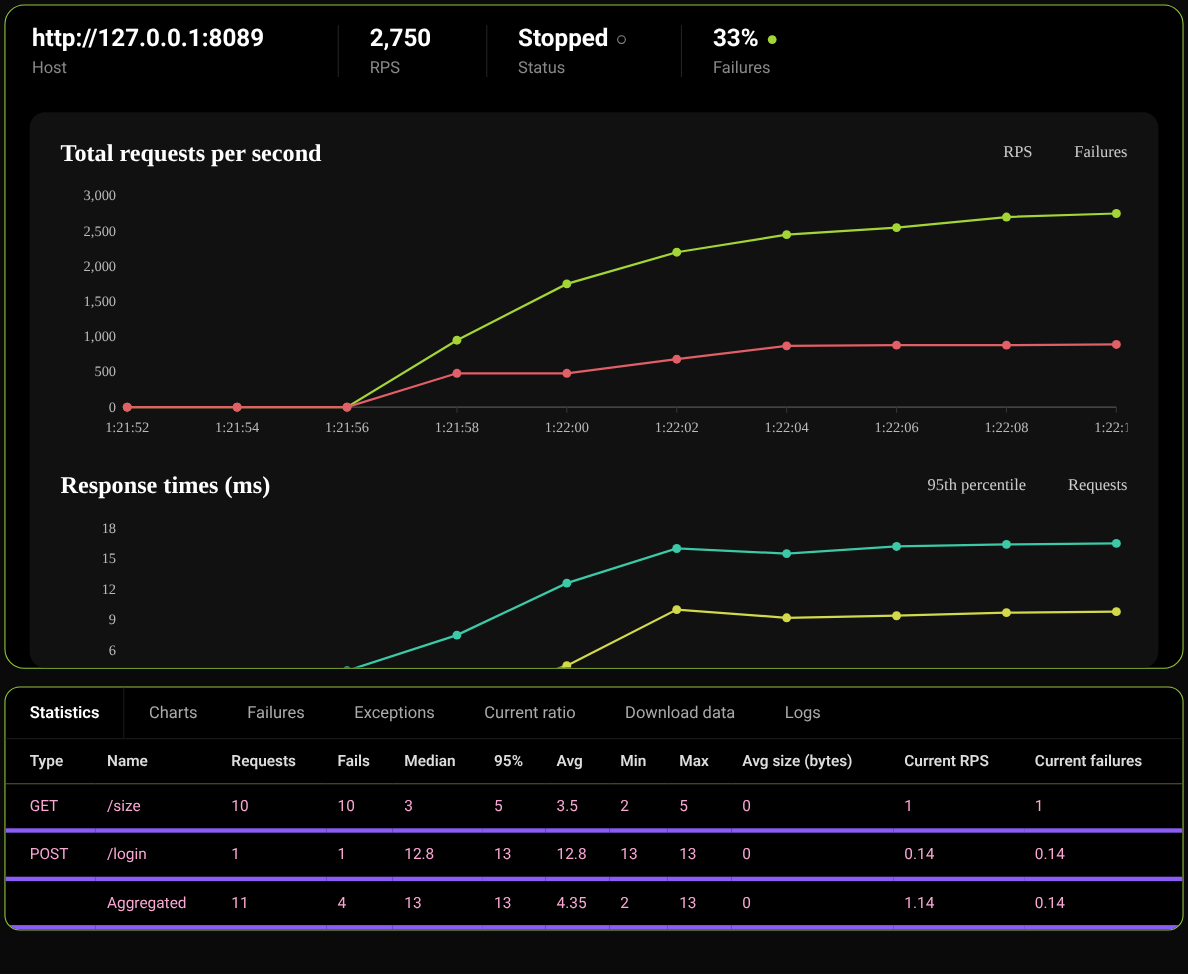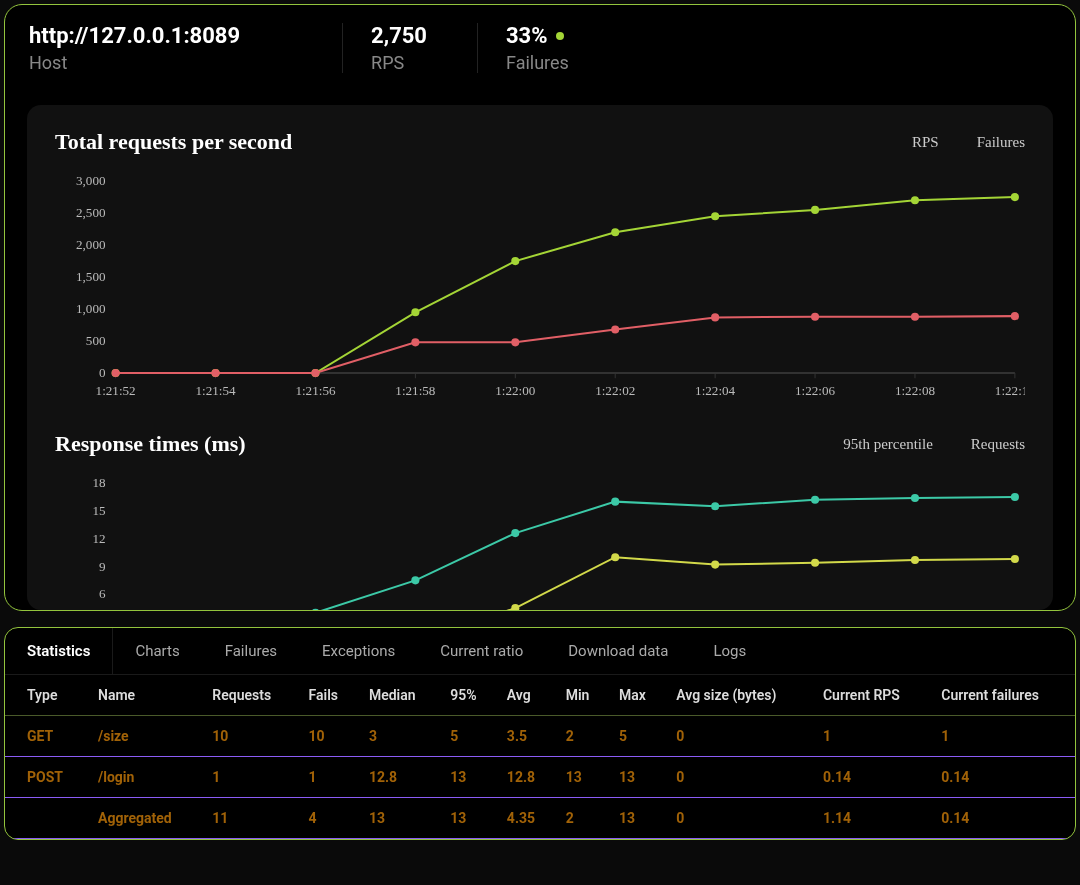--- a/index.html
+++ b/index.html
@@ -20,32 +20,32 @@
 }
 .header-stats {
   display: flex;
   padding: 18px 24px;
 }
 .stat-block {
   padding-right: 50px;
   border-right: 1px solid #222;
   margin-right: 28px;
 }
-.stat-block:first-child { padding-right: 102px; }
+.stat-block:first-child { padding-right: 67px; }
 .stat-block:last-child { border-right: none; }
 .stat-value {
   font-size: 22px;
   font-weight: 700;
   color: #fff;
   display: flex;
   align-items: center;
   gap: 8px;
 }
 .stat-label {
-  font-size: 18px;
+  font-size: 15px;
   color: #888;
   margin-top: 4px;
 }
 .dot { width: 8px; height: 8px; border-radius: 50%; display: inline-block; }
 .dot-grey { border: 1px solid #888; }
 .dot-green { background: #a4d536; }
 .charts-area {
   background: #111;
   border-radius: 14px;
   margin: 14px 22px 0 22px;
@@ -107,34 +107,41 @@
   text-align: left;
   padding: 12px 10px;
   font-size: 14px;
 }
 th {
   font-weight: 600;
   color: #ddd;
   border-bottom: 1px solid #4a5a2a;
 }
 th:first-child, td:first-child { padding-left: 22px; }
-td { color: #a16207; font-weight: 700; border-bottom: 1px solid #8b5cf6; }
+td { color: #f9a8d4; font-weight: 400; border-bottom: 4px solid #8b5cf6; }
 </style>
 </head>
 <body>
 
 <div class="top-panel">
   <div class="header-stats">
     <div class="stat-block">
       <div class="stat-value">http://127.0.0.1:8089</div>
       <div class="stat-label">Host</div>
     </div>
     <div class="stat-block">
       <div class="stat-value">2,750</div>
       <div class="stat-label">RPS</div>
+    </div>
+    <div class="stat-block">
+      <div class="stat-value">
+          <span>Stopped</span>
+          <span class="dot dot-grey"></span>
+        </div>
+      <div class="stat-label">Status</div>
     </div>
     <div class="stat-block">
       <div class="stat-value">
           <span>33%</span>
           <span class="dot dot-green"></span>
         </div>
       <div class="stat-label">Failures</div>
     </div>
   </div>
 

